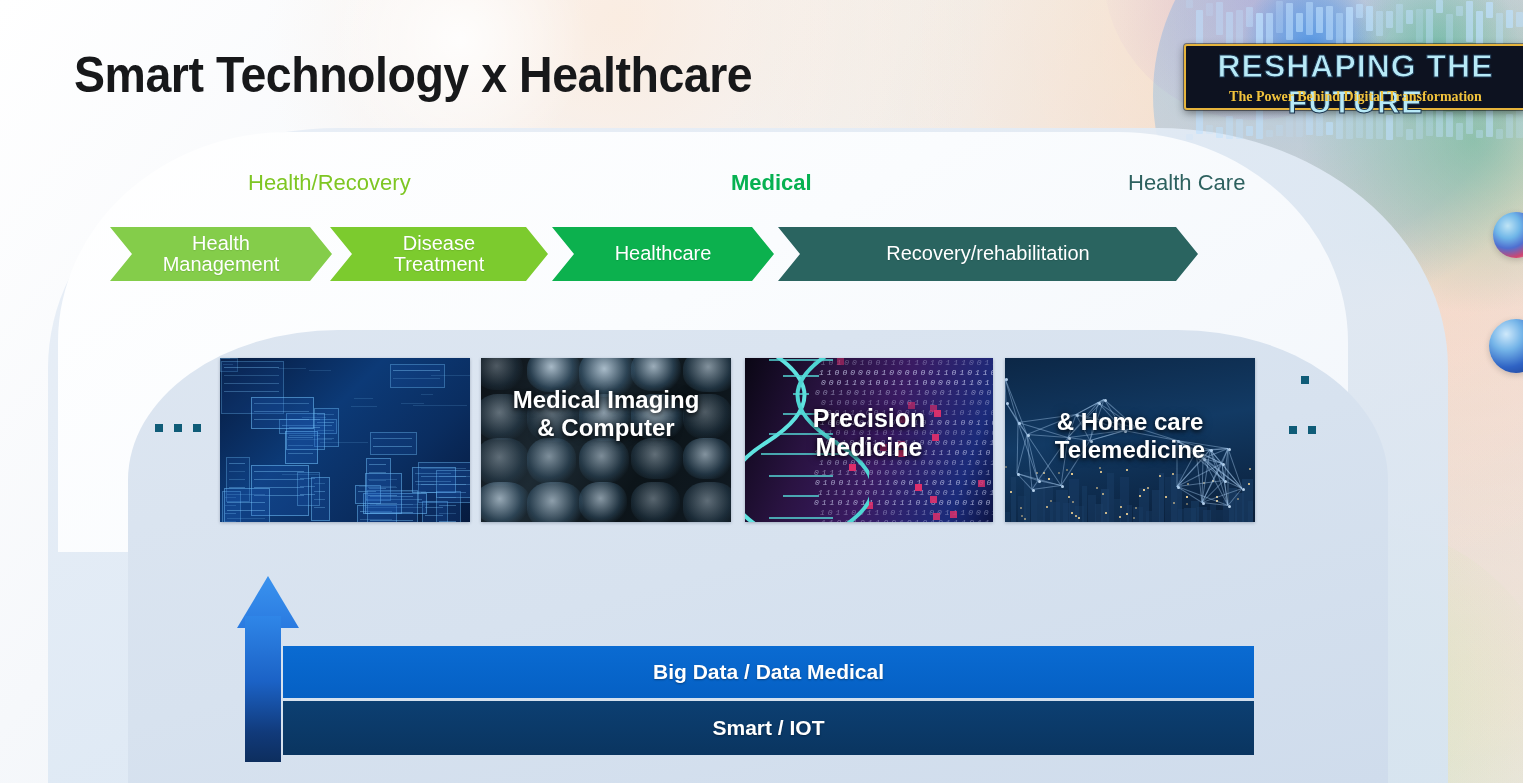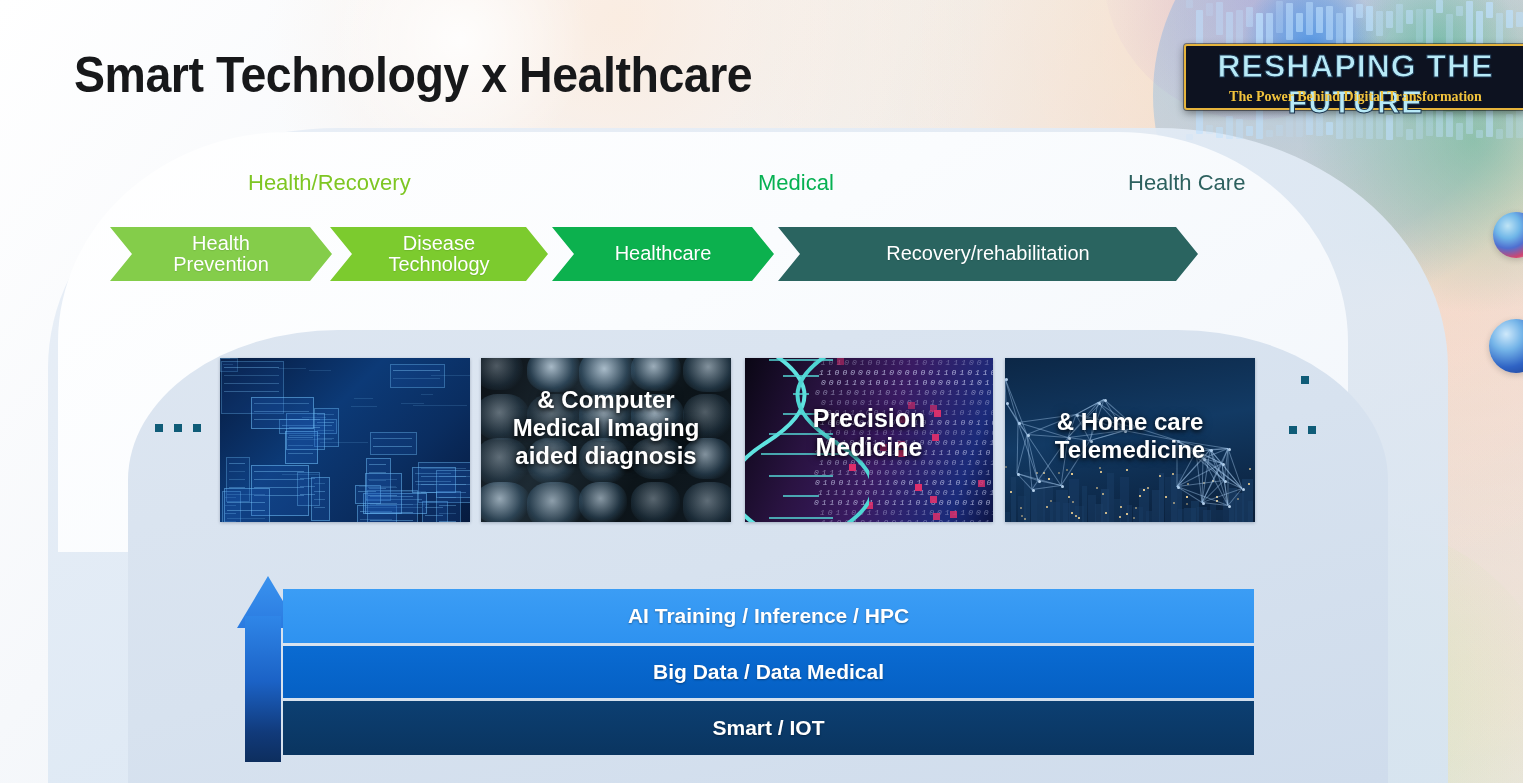--- a/index.html
+++ b/index.html
@@ -60,21 +60,21 @@
               box-shadow:0 0 0 1px rgba(0,0,0,.4),0 3px 8px rgba(0,0,0,.45);}
   .logo-main{position:absolute;left:0;right:0;top:3px;text-align:center;font-size:31px;font-weight:bold;
              color:#b8eaf7;letter-spacing:1px;font-family:"Liberation Sans",sans-serif;
              -webkit-text-stroke:1px #1a3550;transform:scaleX(1.03);}
   .logo-sub{position:absolute;left:0;right:0;bottom:3px;text-align:center;font-size:14px;font-weight:bold;
             color:#f2c33c;font-family:"Liberation Serif",serif;}
 
   
   .cat{position:absolute;top:170px;font-size:22px;white-space:nowrap;}
   .cat-hf{left:248px;color:#7ec623;}
-  .cat-md{left:758px;color:#06b152;}
+  .cat-md{left:731px;color:#06b152;font-weight:bold;}
   .cat-hc{left:1128px;color:#2d615f;}
 
   
   .flow{position:absolute;left:110px;top:227px;height:54px;display:flex;align-items:stretch;}
   .chev{position:relative;display:flex;align-items:center;justify-content:center;
         color:#fff;font-size:20px;line-height:1.06;text-align:center;
         -webkit-clip-path:polygon(0 0, calc(100% - 22px) 0, 100% 50%, calc(100% - 22px) 100%, 0 100%, 22px 50%);
         clip-path:polygon(0 0, calc(100% - 22px) 0, 100% 50%, calc(100% - 22px) 100%, 0 100%, 22px 50%);}
   .chev.first{-webkit-clip-path:polygon(0 0, calc(100% - 22px) 0, 100% 50%, calc(100% - 22px) 100%, 0 100%, 22px 50%);
               clip-path:polygon(0 0, calc(100% - 22px) 0, 100% 50%, calc(100% - 22px) 100%, 0 100%, 22px 50%);}
@@ -235,27 +235,27 @@
   </div>
 
   <div class="cat cat-hf">Health/Recovery</div>
   <div class="cat cat-md">Medical</div>
   <div class="cat cat-hc">Health Care</div>
 
   <div class="flow">
     <div class="chev c1 first">
       <span>
         <em style="font-style:normal;display:block">Health</em>
-        <em style="font-style:normal;display:block">Prevention</em>
+        <em style="font-style:normal;display:block">Management</em>
       </span>
     </div>
     <div class="chev c2">
       <span>
         <em style="font-style:normal;display:block">Disease</em>
-        <em style="font-style:normal;display:block">Technology</em>
+        <em style="font-style:normal;display:block">Treatment</em>
       </span>
     </div>
     <div class="chev c3">
       <span>Healthcare</span>
     </div>
     <div class="chev c5">
       <span>Recovery/rehabilitation</span>
     </div>
   </div>
 
@@ -415,23 +415,22 @@
         <i style="left:98px;top:80px;width:50px;height:45px;opacity:0.6677989027786837"></i>
         <i style="left:150px;top:80px;width:53px;height:41px;opacity:0.51900896356874"></i>
         <i style="left:202px;top:80px;width:49px;height:41px;opacity:0.7214776378145871"></i>
         <i style="left:-6px;top:124px;width:55px;height:42px;opacity:0.8176062247668597"></i>
         <i style="left:46px;top:124px;width:56px;height:47px;opacity:0.7636368286787729"></i>
         <i style="left:98px;top:124px;width:48px;height:41px;opacity:0.7429507231425078"></i>
         <i style="left:150px;top:124px;width:49px;height:42px;opacity:0.4652305899698149"></i>
         <i style="left:202px;top:124px;width:54px;height:47px;opacity:0.4953177711695389"></i>
       </div>
     <div class="cap">
+      <span style="display:block">Medical Imaging</span>
       <span style="display:block">&amp; Computer</span>
-      <span style="display:block">Medical Imaging</span>
-      <span style="display:block">aided diagnosis</span>
     </div>
   </div>
 
   <div class="card card3">
     <div class="tex bin" id="tex-bin">
         <i style="left:68px;top:0px;opacity:0.45">010100100110110101110011010000</i>
         <i style="left:74px;top:10px;opacity:0.9320190979503422">110000001000000110101101010110</i>
         <i style="left:76px;top:20px;opacity:0.9396305524198396">000110100111100000110111001000</i>
         <i style="left:70px;top:30px;opacity:0.6568175668935055">001100101010110001110001010111</i>
         <i style="left:76px;top:40px;opacity:0.5359644588085757">010000110000101111100001000100</i>
@@ -702,17 +701,16 @@
       <span style="display:block">&amp; Home care</span>
       <span style="display:block">Telemedicine</span>
     </div>
   </div>
 
   <div class="arrow">
     <div class="arrow-head"></div>
     <div class="arrow-shaft"></div>
   </div>
 
-  <div class="bar bar1">AI Training / Inference / HPC</div>
   <div class="bar bar2">Big Data / Data Medical</div>
   <div class="bar bar3">Smart / IOT</div>
 
 </div>
 
 </body></html>

